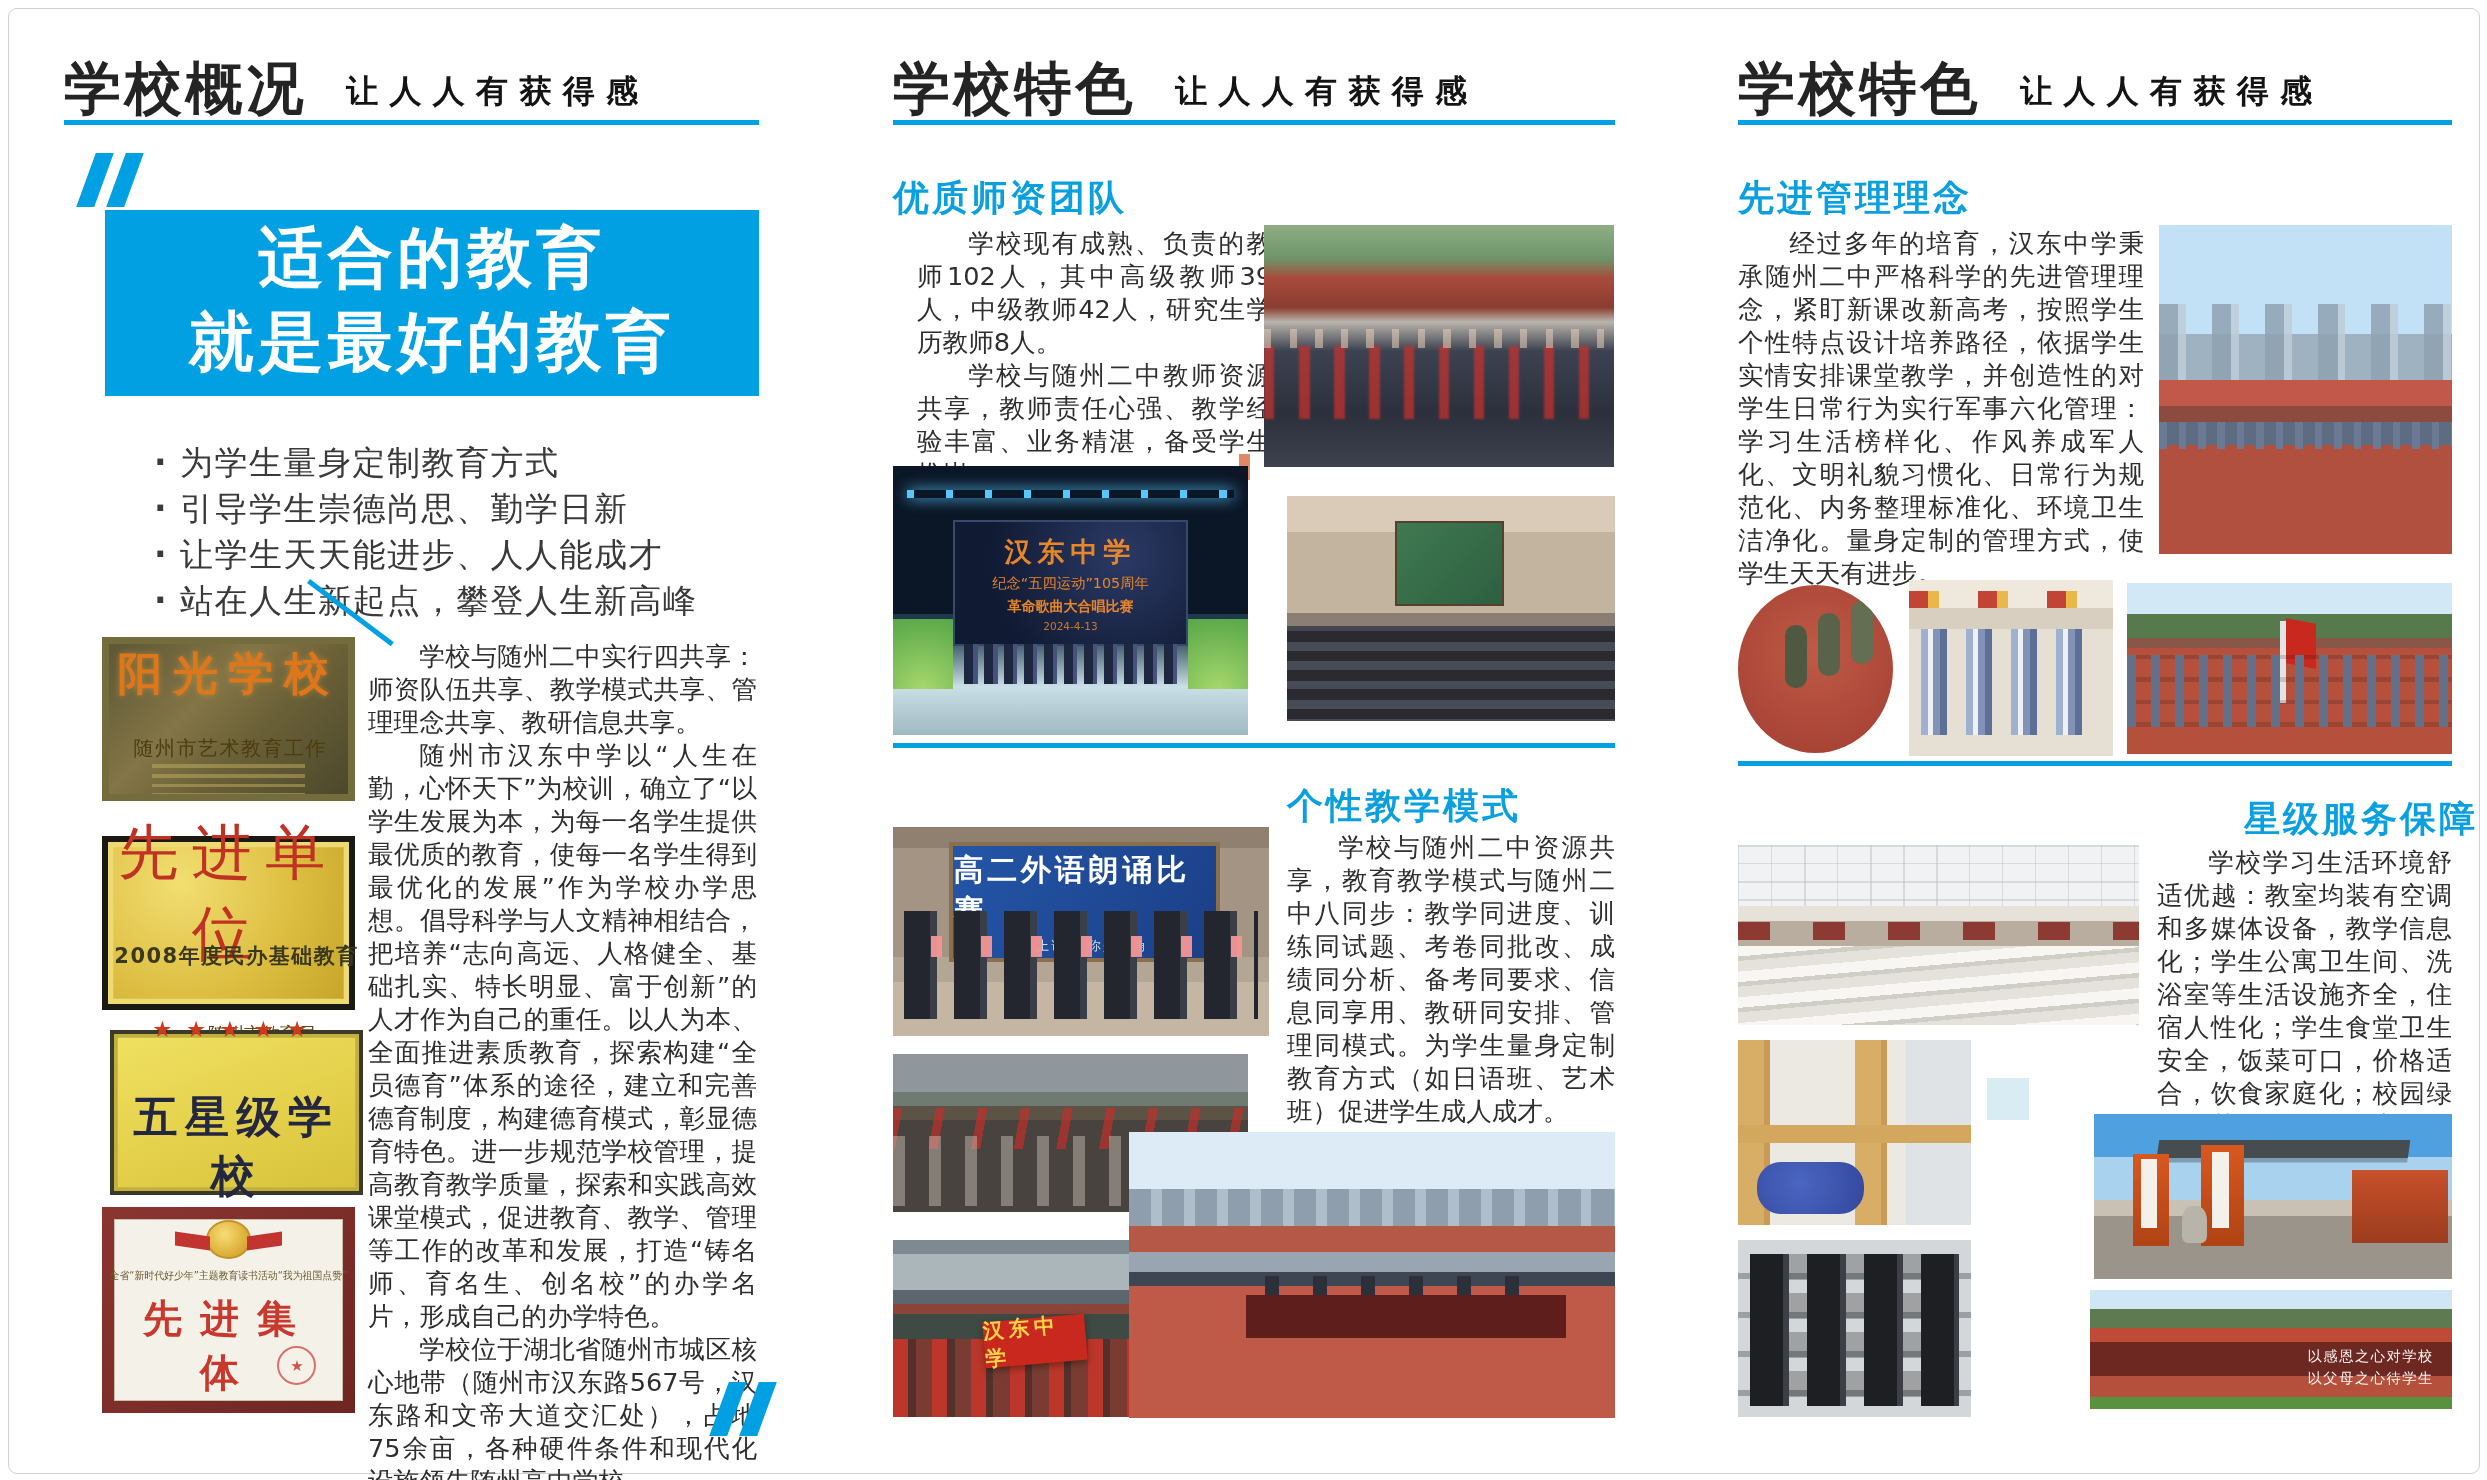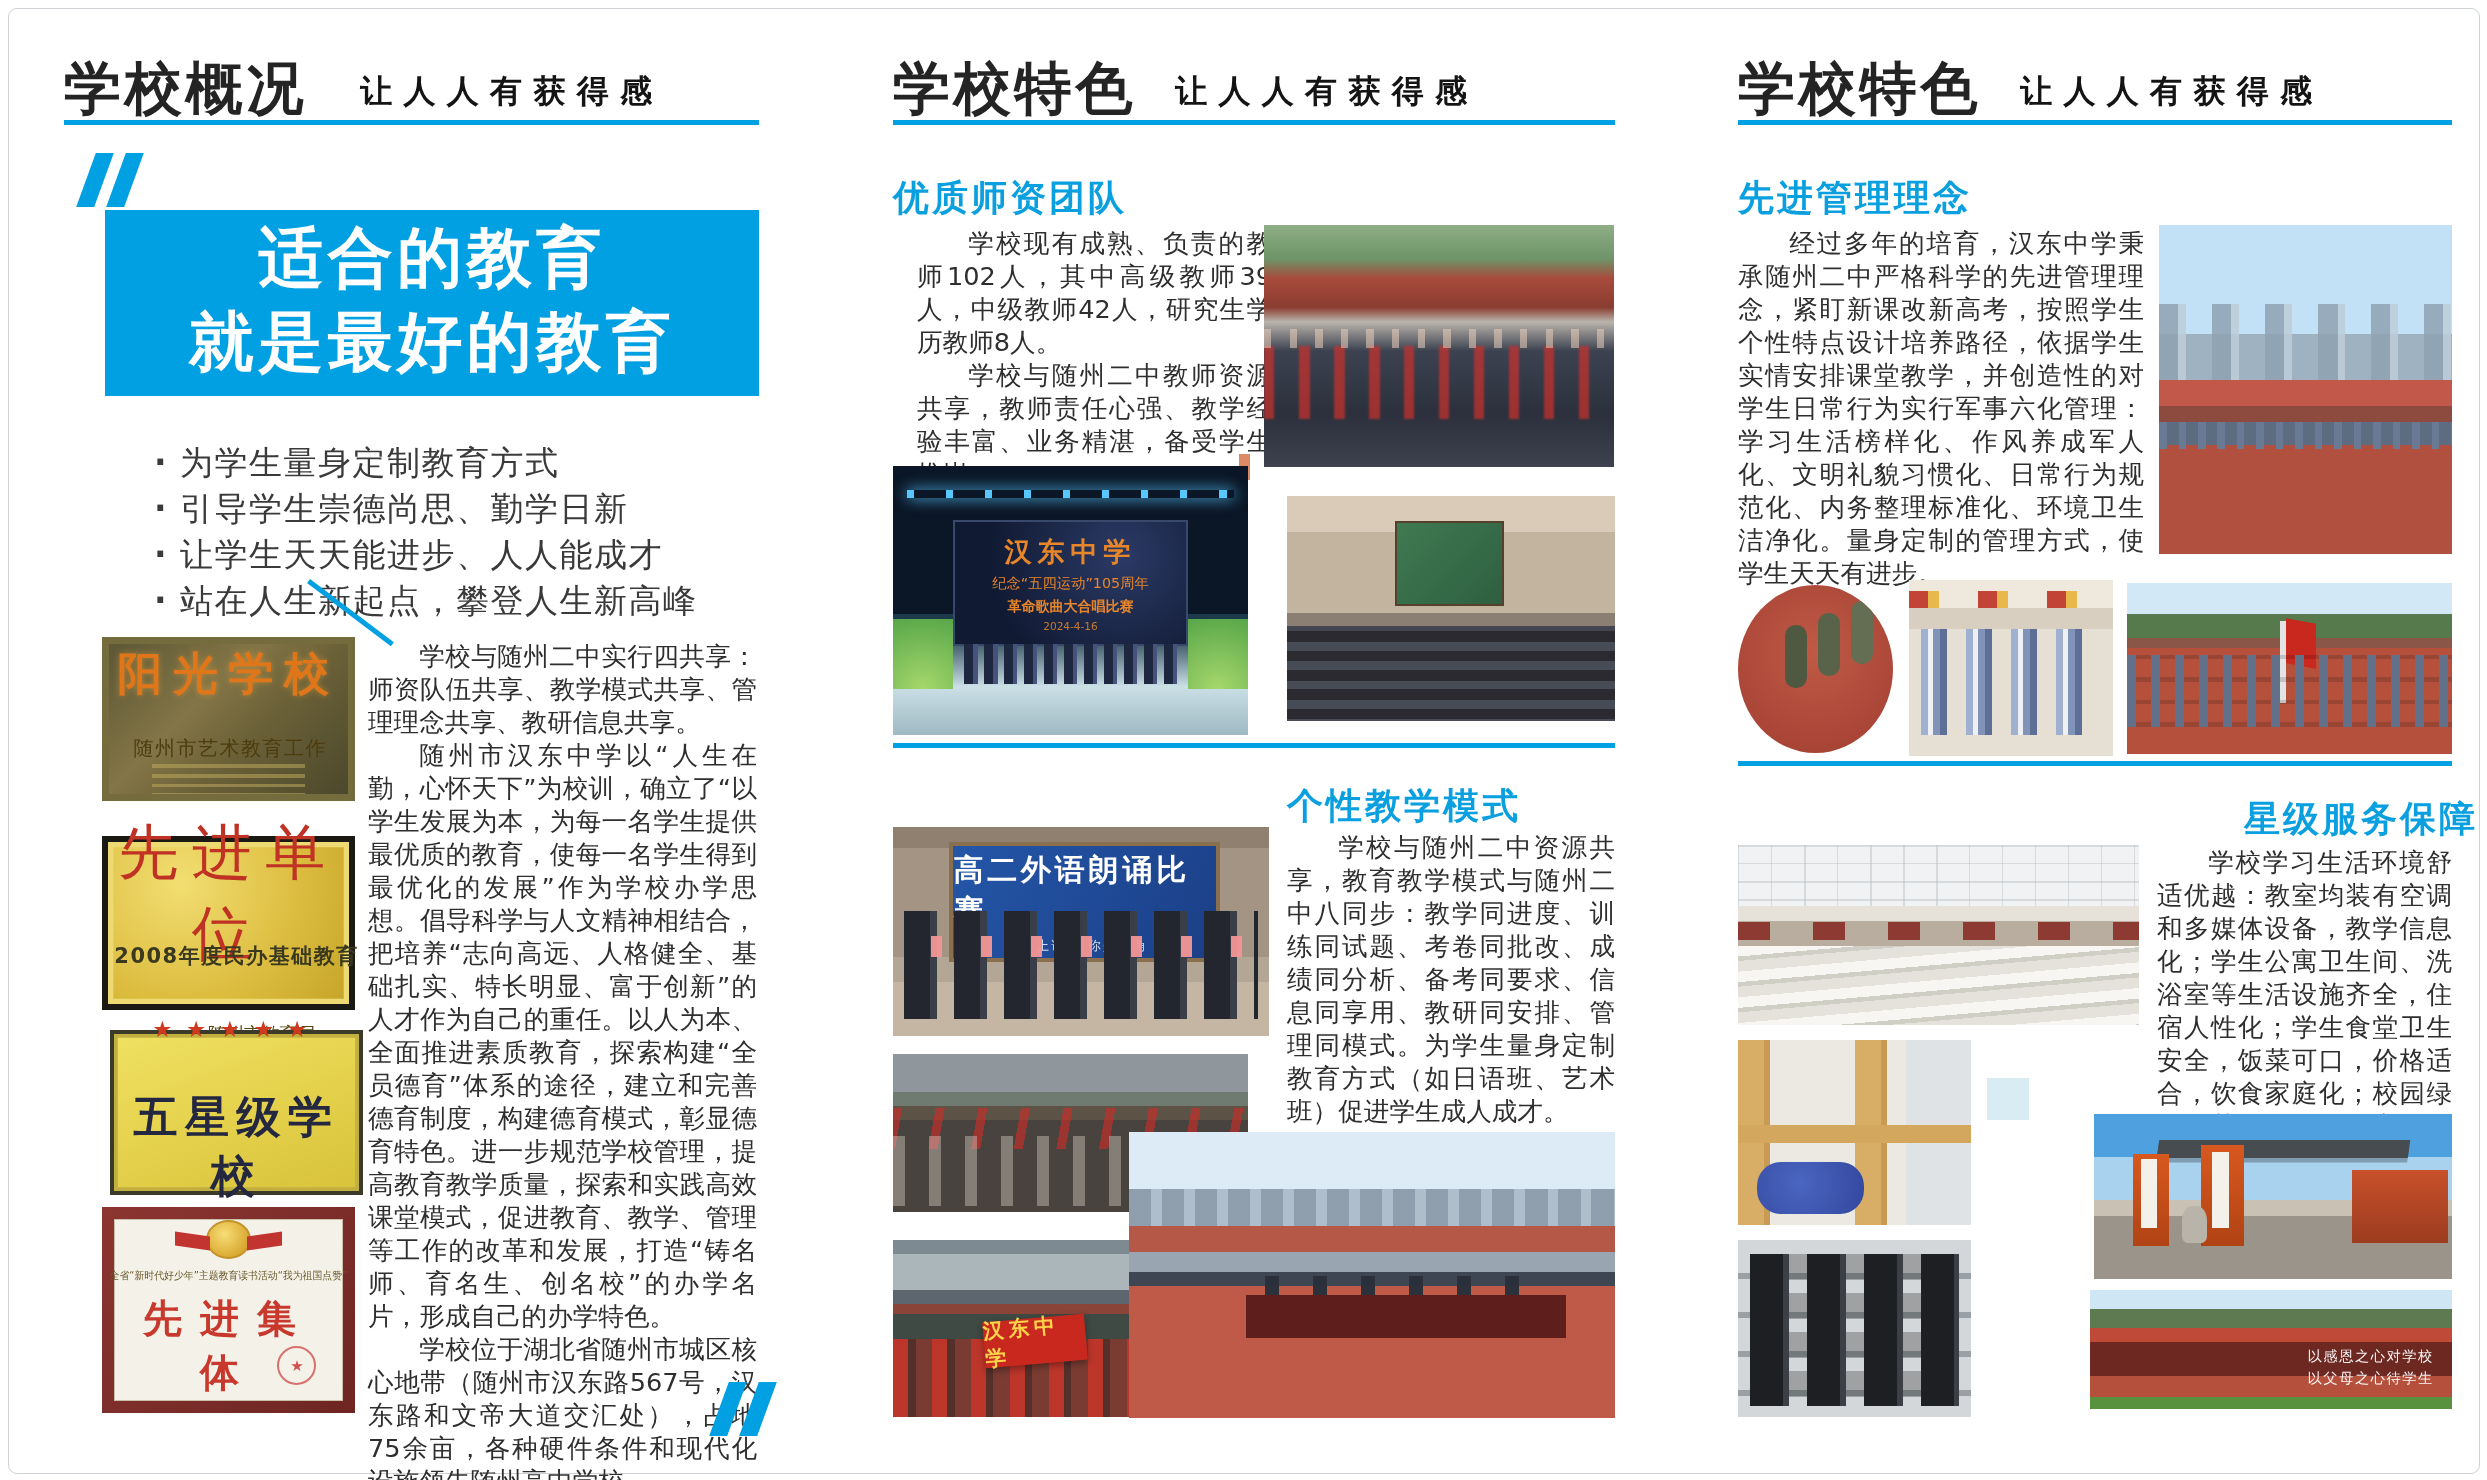--- a/index.html
+++ b/index.html
@@ -187,21 +187,21 @@
            #b5503c 72% 90%,#59923f 90% 100%);}
   .wall-text{position:absolute;right:5%;top:46%;color:#fff;font-size:14.3px;line-height:1.55;text-align:right;
        letter-spacing:1.5px;opacity:.95;}
 </style>
 </head>
 <body>
 
 <div class="page">
   <div class="frame"></div>
 
-  <div class="col-header" style="left:64px;top:48px;height:69px;gap:14px;">
+  <div class="col-header" style="left:64px;top:48px;height:69px;">
     <div class="t">学校概况</div>
     <div class="s">让人人有获得感</div>
   </div>
   <div class="rule" style="left:64px;top:120px;width:695px;"></div>
 
   <div class="quote" style="left:71px;top:153px;">
       <i></i>
       <i></i>
     </div>
 
@@ -268,21 +268,21 @@
 
   <div class="photo" id="ph-teachers" style="left:1264px;top:225px;width:350px;height:242px;"></div>
   <div class="deco" style="left:1239px;top:454px;width:10.5px;height:25.6px;background:#dd8a66;"></div>
 
   <div class="photo" id="ph-stage" style="left:893px;top:466px;width:355px;height:269px;">
     <div class="stage-lights"></div>
     <div class="stage-screen">
       <div class="l1">汉东中学</div>
       <div class="l2">纪念“五四运动”105周年</div>
       <div class="l3">革命歌曲大合唱比赛</div>
-      <div class="l4">2024-4-16</div>
+      <div class="l4">2024-4-13</div>
     </div>
     <div class="hill left"></div>
     <div class="hill right"></div>
     <div class="choir"></div>
   </div>
 
   <div class="photo" id="ph-classroom" style="left:1287px;top:496px;width:328px;height:225px;">
     <div class="class-screen"></div>
   </div>
 

